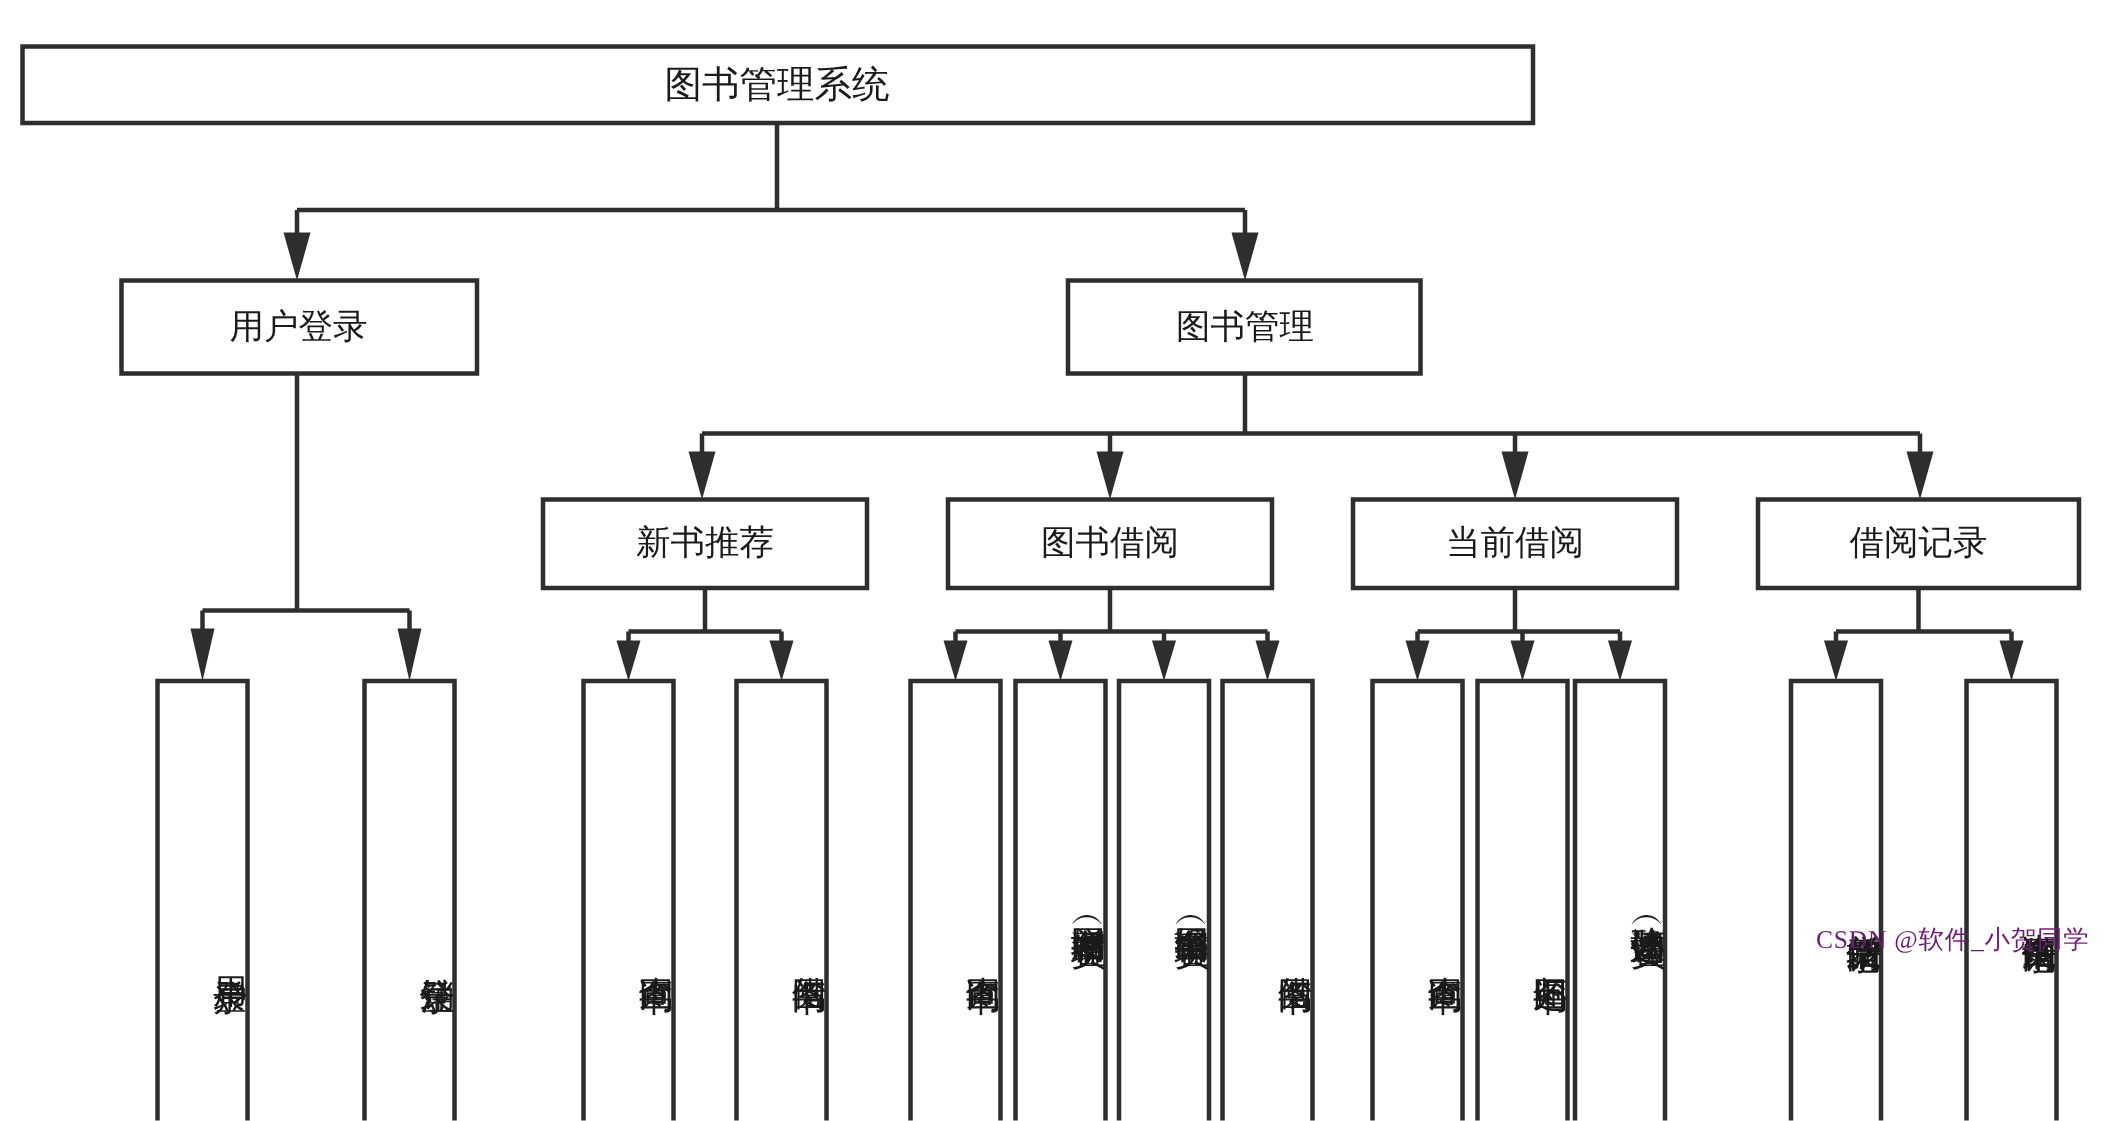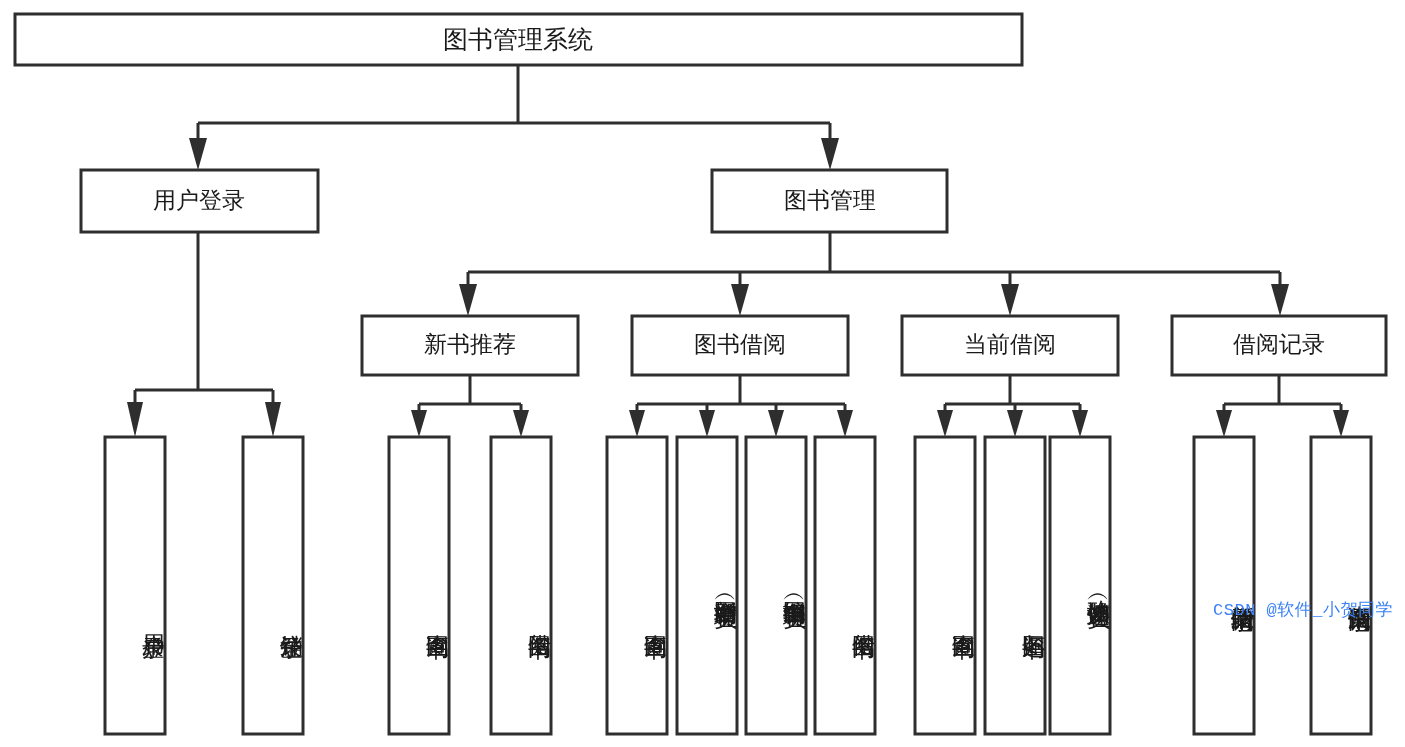--- a/index.html
+++ b/index.html
@@ -10,21 +10,21 @@
   body {
     width: 1405px;
     height: 747px;
     font-family: "Liberation Sans", sans-serif;
     position: relative;
     overflow: hidden;
   }
   #diagram-root {
     position: absolute;
     left: 0;
-    top: 0;
+    top: 17px;
     width: 1405px;
     height: 627px;
   }
   svg {
     display: block;
   }
   .node-box {
     fill: #ffffff;
     stroke: #2e2e2e;
     stroke-width: 3;
@@ -63,23 +63,23 @@
     display: flex;
     align-items: flex-start;
     justify-content: center;
     white-space: nowrap;
     pointer-events: none;
   }
   #watermark {
     position: absolute;
     right: 12px;
     bottom: 6px;
-    font-family: Liberation Mono, monospace;
+    font-family: Liberation Serif, serif;
     font-size: 17px;
-    color: #3b82f6;
+    color: #701a75;
     letter-spacing: 0.5px;
     white-space: nowrap;
     margin-top: 28px;
   }
 </style>
 </head>
 <body>
 
 <div id="diagram-root">
 

